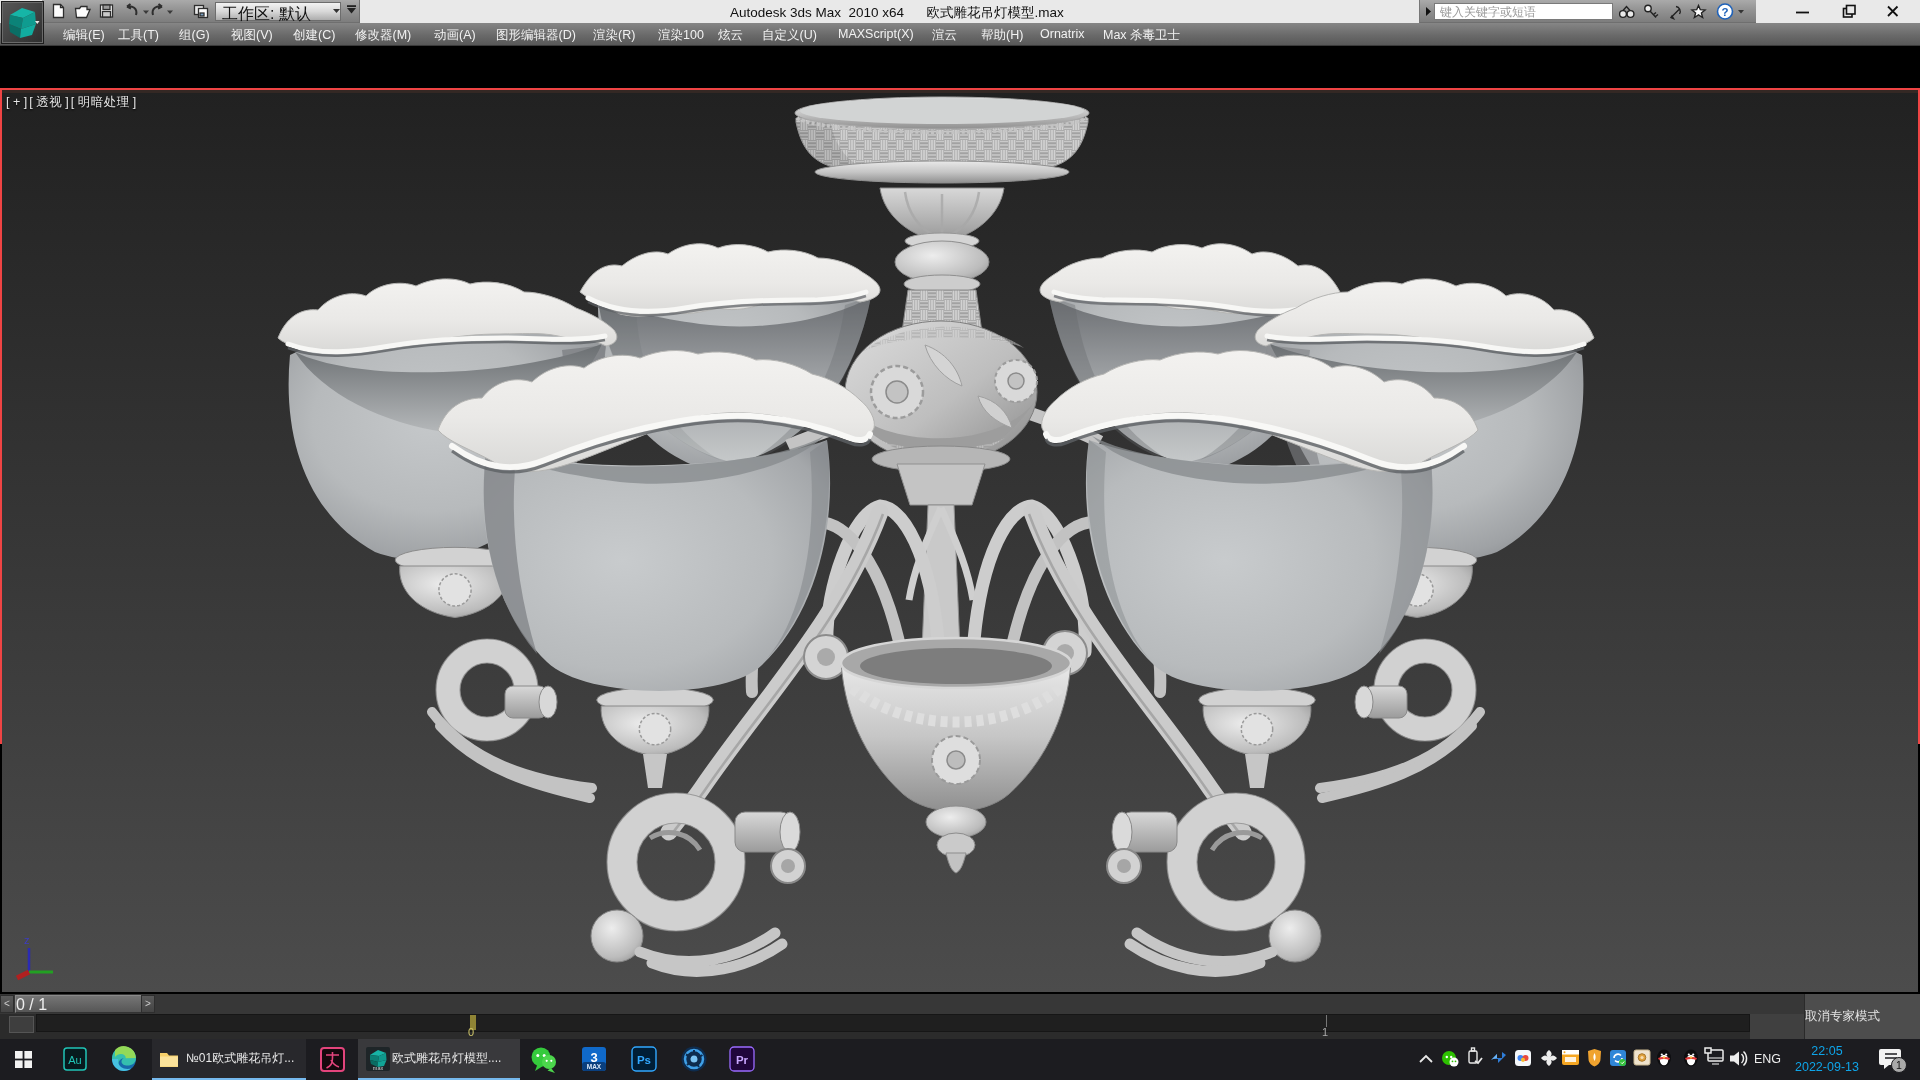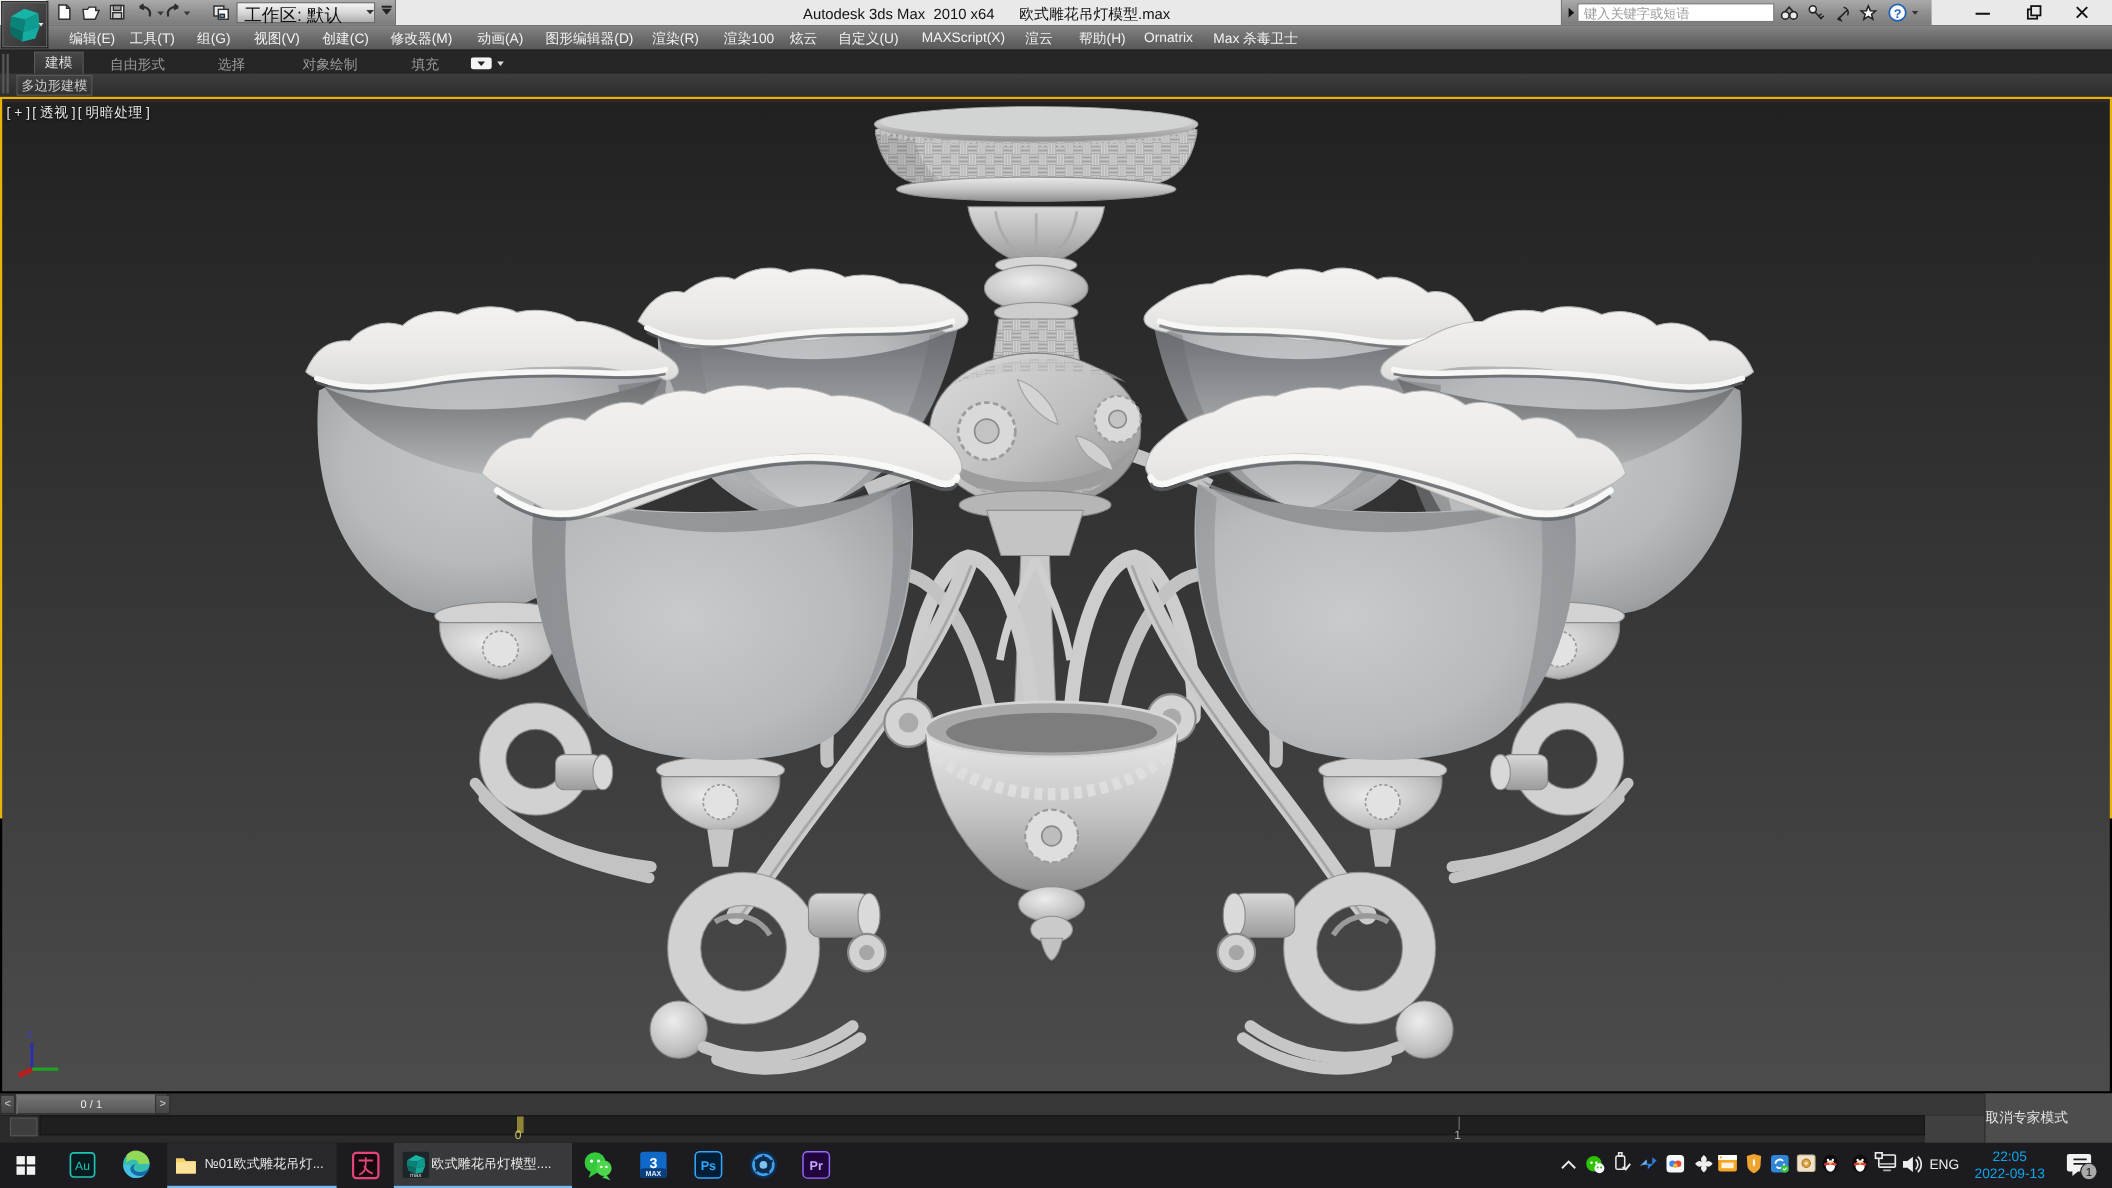--- a/index.html
+++ b/index.html
@@ -14,30 +14,30 @@
 
 #menubar{left:0;top:23px;width:1920px;height:23px;background:linear-gradient(#868686,#6a6a6a 55%,#585858);border-bottom:1px solid #3a3a3a;color:#f2f2f2;font-size:12.5px}
 #menubar span{position:absolute;top:4px;white-space:nowrap}
 
 #ribbon{left:0;top:46px;width:1920px;height:42px;background:#262626}
 #ribrow2{left:0;top:21px;width:1920px;height:21px;background:linear-gradient(#3d3d3d,#2d2d2d)}
 .rtab{position:absolute;top:5px;font-size:12.5px;color:#9b9b9b;white-space:nowrap}
 #rtab-active{left:31px;top:1px;width:45px;height:20px;background:linear-gradient(#474747,#333);border:1px solid #5f5f5f;border-bottom:none;color:#ddd;font-size:12.5px;text-align:center;line-height:19px}
 #polybox{left:15px;top:1px;width:69px;height:19px;border:1px solid #5a5a5a;background:linear-gradient(#424242,#323232);color:#ccc;font-size:12px;text-align:center;line-height:18px}
 
-#vpwrap{left:0;top:88px;width:1920px;height:656px;background:#eab308}
+#vpwrap{left:0;top:88px;width:1920px;height:656px;background:#ef4444}
 #vp{left:2px;top:2px;width:1916px;height:902px;background:linear-gradient(#212121,#4c4c4c)}
 #vplabel{left:4px;top:4px;color:#e8e8e8;font-size:12.5px;letter-spacing:.5px;text-shadow:0 1px 2px #000}
 
 #statusrow{left:0;top:994px;width:1920px;height:20px;background:#373737}
 #trackrow{left:0;top:1014px;width:1920px;height:25px;background:#2b2b2b}
 #trackstrip{left:36px;top:0;width:1714px;height:18px;background:#1f1f1f;border:1px solid #161616}
 #expertbtn{left:1804px;top:994px;width:116px;height:45px;background:#4d4d4d;border-left:1px solid #2a2a2a;color:#e3e3e3;font-size:12.5px;line-height:44px}
 .tsbtn{top:1px;width:14px;height:18px;background:linear-gradient(#5a5a5a,#444);border:1px solid #2e2e2e;color:#ccc;font-size:10px;text-align:center;line-height:16px}
-#tshandle{left:15px;top:1px;width:136px;height:18px;background:linear-gradient(#757575,#565656);border:1px solid #8a8a8a;border-bottom-color:#333;color:#eee;font-size:10px;text-align:center;line-height:17px}
+#tshandle{left:15px;top:1px;width:136px;height:18px;background:linear-gradient(#757575,#565656);border:1px solid #8a8a8a;border-bottom-color:#333;color:#eee;font-size:16px;text-align:left;line-height:17px}
 
 #taskbar{left:0;top:1039px;width:1920px;height:41px;background:#1c1c20}
 .tbul{position:absolute;bottom:0;height:2px;background:#76b9ed}
 .tbtxt{color:#e8e8e8;font-size:12px;line-height:39px;white-space:nowrap;overflow:hidden}
 #clock{left:1782px;top:4px;width:90px;color:#0ea5e9;font-size:12.5px;text-align:center;line-height:16px}
 </style></head>
 <body>
 <div id="root">
 
   <div class="abs" id="titlebar"></div>
@@ -123,39 +123,20 @@
       <span style="left:658px">渲染100</span>
       <span style="left:718px">炫云</span>
       <span style="left:762px">自定义(U)</span>
       <span style="left:838px">MAXScript(X)</span>
       <span style="left:932px">渲云</span>
       <span style="left:981px">帮助(H)</span>
       <span style="left:1040px">Ornatrix</span>
       <span style="left:1103px">Max 杀毒卫士</span>
   </div>
 
-  <div class="abs" id="ribbon">
-    <div id="rtab-active" class="abs">建模</div>
-    <span class="rtab" style="left:100px">自由形式</span>
-    <span class="rtab" style="left:198px">选择</span>
-    <span class="rtab" style="left:275px">对象绘制</span>
-    <span class="rtab" style="left:374px">填充</span>
-    <svg class="abs" style="left:428px;top:6px" width="32" height="12" viewBox="0 0 32 12">
-        <rect x="0" y="0" width="19" height="11" rx="2.5" fill="#f5f5f5"></rect>
-        <path d="M6 4h7l-3.5 4z" fill="#222"></path>
-        <path d="M24 4h6l-3 4z" fill="#ddd"></path>
-      </svg>
-    <div class="abs" id="ribrow2">
-        <div class="abs" id="polybox">多边形建模</div>
-      </div>
-    <svg class="abs" style="left:0;top:0" width="10" height="42">
-        <rect x="2" y="3" width="2" height="36" fill="#585858"></rect>
-        <rect x="6" y="3" width="2" height="36" fill="#585858"></rect>
-      </svg>
-  </div>
 
   <div class="abs" id="vpwrap">
       <div class="abs" id="vp">
     <div class="abs" style="left:0;top:0;width:1916px;height:3px;background:#3a2b25;opacity:.8"></div>
         <div class="abs" id="vplabel">[ + ] [ 透视 ] [ 明暗处理 ]</div>
     <svg class="abs" style="left:10px;top:842px" width="60" height="52" viewBox="0 0 60 52">
       <text x="12" y="12" fill="#3d3dc0" font-size="11">z</text>
       <path d="M17 16v24" stroke="#2b2bb4" stroke-width="2.5"></path>
       <path d="M17 40h24" stroke="#22a022" stroke-width="3"></path>
       <path d="M17 40l-12 6" stroke="#b02020" stroke-width="5"></path>

